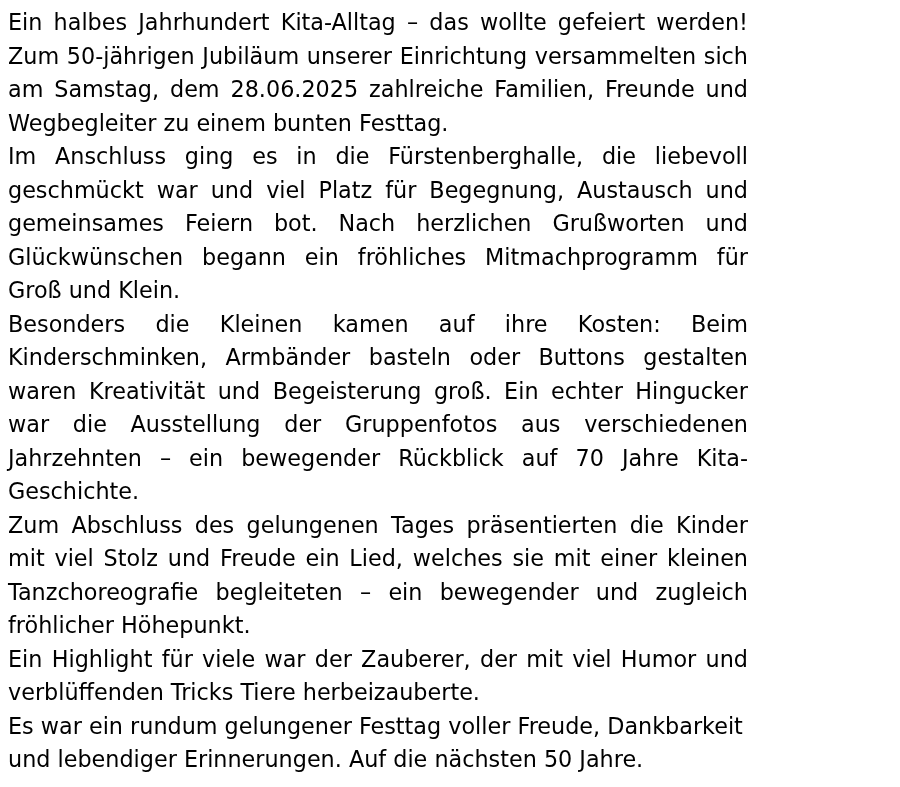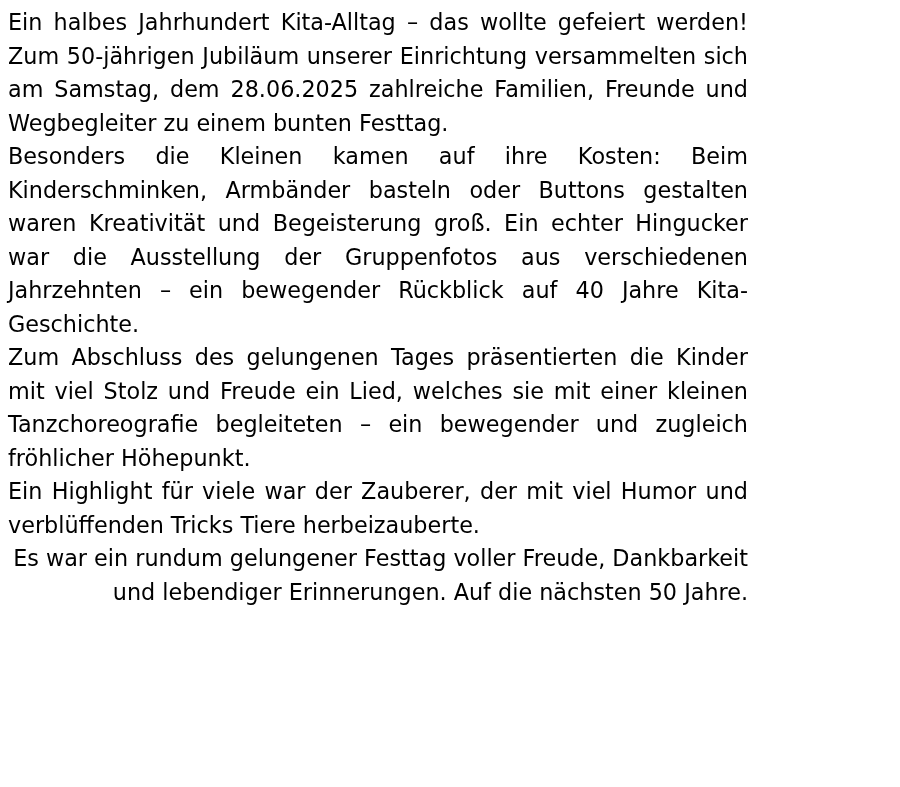--- a/index.html
+++ b/index.html
@@ -29,32 +29,33 @@
     padding: 0;
     font-size: 22.3px;
     line-height: 33.5px;
     text-align: justify;
     text-justify: inter-word;
     letter-spacing: 0px;
     word-spacing: 0px;
     hyphens: manual;
   }
   p.para.last-left {
-    text-align: right;
+    text-align: left;
   }
   .spacer {
     height: 33px;
   }
 </style>
 </head>
 <body>
 
 <div class="page">
   <div class="article">
     <p class="para">Ein halbes Jahrhundert Kita-Alltag – das wollte gefeiert werden! Zum 50-jährigen Jubiläum unserer Einrichtung versammelten sich am Samstag, dem 28.06.2025 zahlreiche Familien, Freunde und Wegbegleiter zu einem bunten Festtag.</p>
-    <p class="para">Besonders die Kleinen kamen auf ihre Kosten: Beim Kinderschminken, Armbänder basteln oder Buttons gestalten waren Kreativität und Begeisterung groß. Ein echter Hingucker war die Ausstellung der Gruppenfotos aus verschiedenen Jahrzehnten – ein bewegender Rückblick auf 40 Jahre Kita-Geschichte.</p>
+    <p class="para">Im Anschluss ging es in die Fürstenberghalle, die liebevoll geschmückt war und viel Platz für Begegnung, Austausch und gemeinsames Feiern bot. Nach herzlichen Grußworten und Glückwünschen begann ein fröhliches Mitmachprogramm für Groß und Klein.</p>
+    <p class="para">Besonders die Kleinen kamen auf ihre Kosten: Beim Kinderschminken, Armbänder basteln oder Buttons gestalten waren Kreativität und Begeisterung groß. Ein echter Hingucker war die Ausstellung der Gruppenfotos aus verschiedenen Jahrzehnten – ein bewegender Rückblick auf 70 Jahre Kita-Geschichte.</p>
     <p class="para">Zum Abschluss des gelungenen Tages präsentierten die Kinder mit viel Stolz und Freude ein Lied, welches sie mit einer kleinen Tanzchoreografie begleiteten – ein bewegender und zugleich fröhlicher Höhepunkt.</p>
     <p class="para">Ein Highlight für viele war der Zauberer, der mit viel Humor und verblüffenden Tricks Tiere herbeizauberte.</p>
     <p class="para last-left">Es war ein rundum gelungener Festtag voller Freude, Dankbarkeit und lebendiger Erinnerungen. Auf die nächsten 50 Jahre.</p>
     <div class="spacer"></div>
 
   </div>
 </div>
 
 </body></html>

